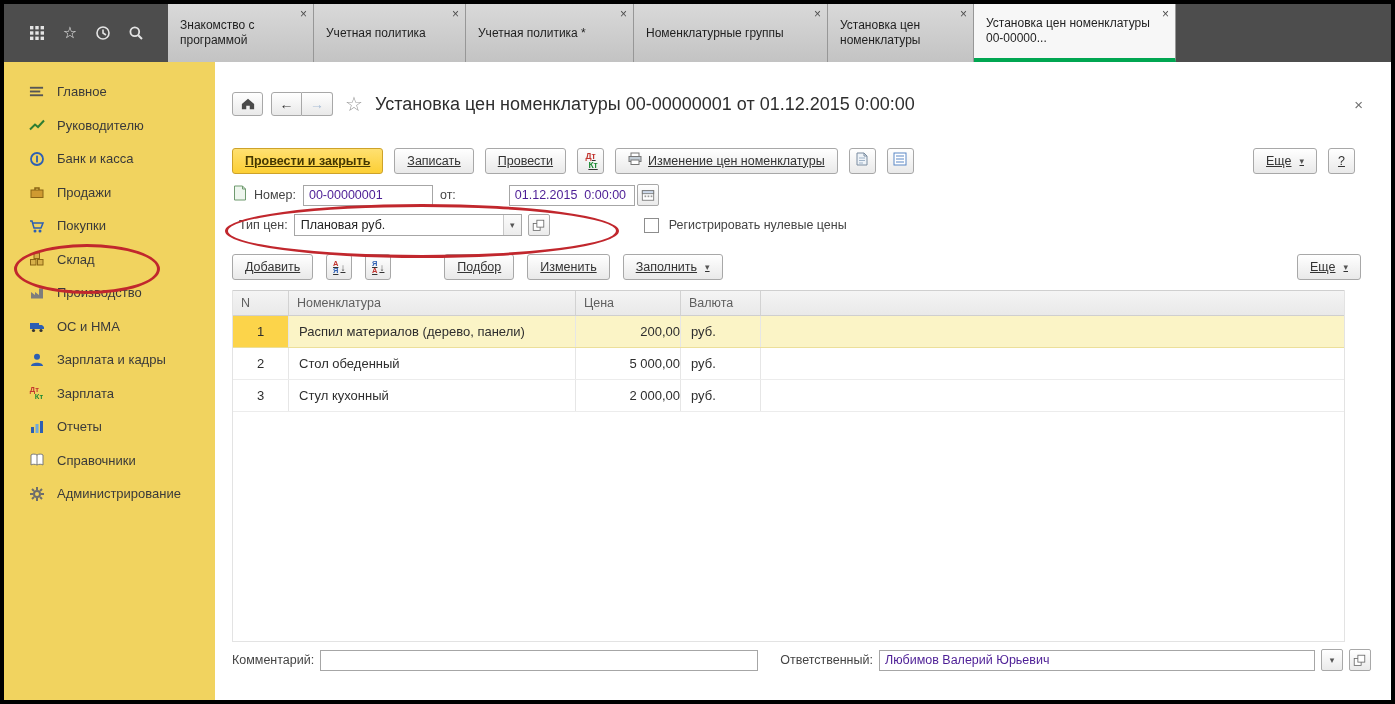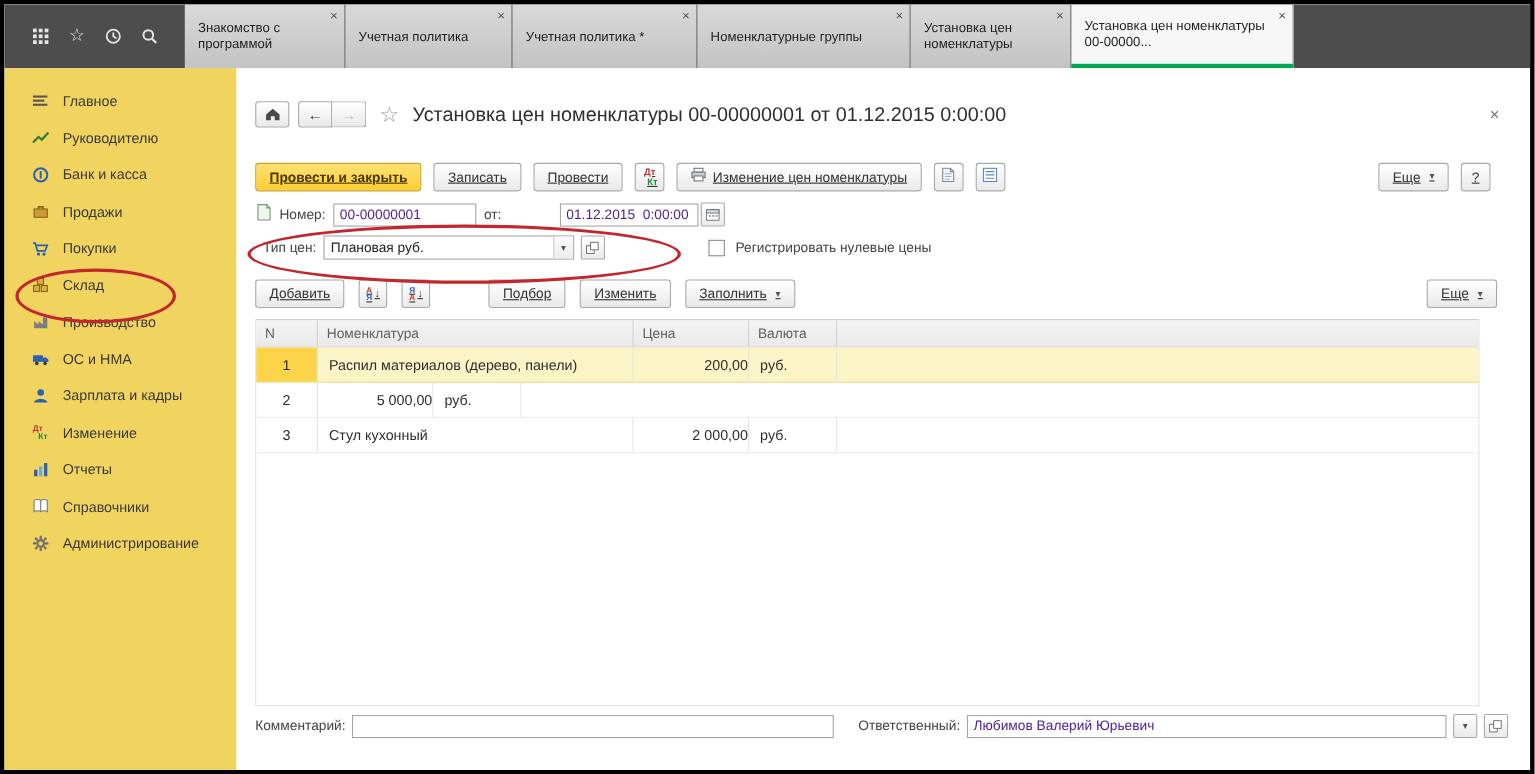--- a/index.html
+++ b/index.html
@@ -256,21 +256,21 @@
         </span>
       <span class="slabel">Зарплата и кадры</span>
     </div>
     <div class="side-item">
       <span class="sicon">
           <span class="dtkt-mini">
             <i class="dt">Дт</i>
             <i class="kt">Кт</i>
           </span>
         </span>
-      <span class="slabel">Изменение</span>
+      <span class="slabel">Зарплата</span>
     </div>
     <div class="side-item">
       <span class="sicon">
           <svg width="16" height="16" viewBox="0 0 16 16">
             <rect x="2" y="8" width="3" height="6" fill="#2d5fb3"></rect>
             <rect x="6.5" y="5" width="3" height="9" fill="#6fa8dc"></rect>
             <rect x="11" y="2" width="3" height="12" fill="#2d5fb3"></rect>
           </svg>
         </span>
       <span class="slabel">Отчеты</span>
@@ -443,20 +443,21 @@
       </div>
       <div class="gridrow selected">
         <div class="rc c-n ncell">1</div>
         <div class="rc c-name">Распил материалов (дерево, панели)</div>
         <div class="rc c-price">200,00</div>
         <div class="rc c-cur">руб.</div>
         <div class="rc c-fill"></div>
       </div>
       <div class="gridrow">
         <div class="rc c-n ncell">2</div>
+        <div class="rc c-name">Стол обеденный</div>
         <div class="rc c-price">5 000,00</div>
         <div class="rc c-cur">руб.</div>
         <div class="rc c-fill"></div>
       </div>
       <div class="gridrow">
         <div class="rc c-n ncell">3</div>
         <div class="rc c-name">Стул кухонный</div>
         <div class="rc c-price">2 000,00</div>
         <div class="rc c-cur">руб.</div>
         <div class="rc c-fill"></div>

